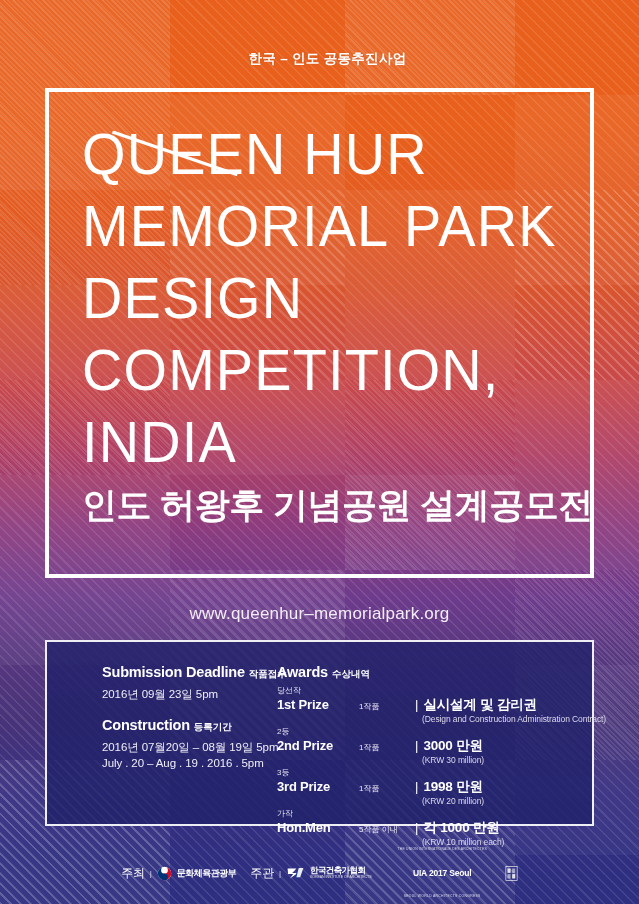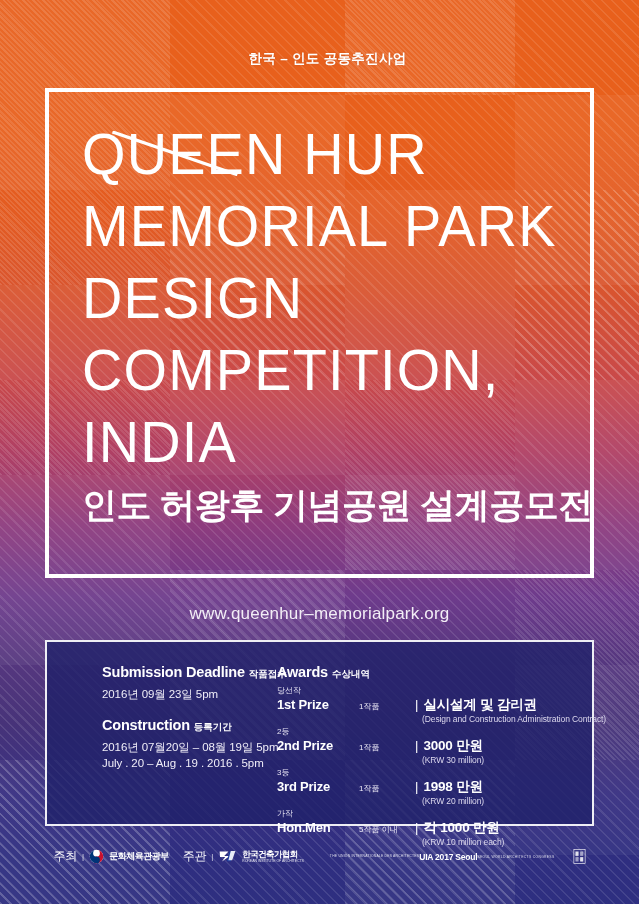--- a/index.html
+++ b/index.html
@@ -290,24 +290,25 @@
   }
   .kia-text .kt-sub {
     font-size: 3.6px;
     letter-spacing: -0.1px;
     opacity: 0.85;
     margin-top: 1.5px;
     white-space: nowrap;
   }
   .uia {
     display: flex;
-    flex-direction: row;
+    flex-direction: column;
     align-items: center;
     line-height: 1;
     margin-left: 12px;
+    gap: 16px;
   }
   .uia .u-top {
     font-size: 3.4px;
     letter-spacing: 0.2px;
     opacity: 0.8;
     white-space: nowrap;
   }
   .uia .u-mid {
     font-size: 8.5px;
     font-weight: bold;

